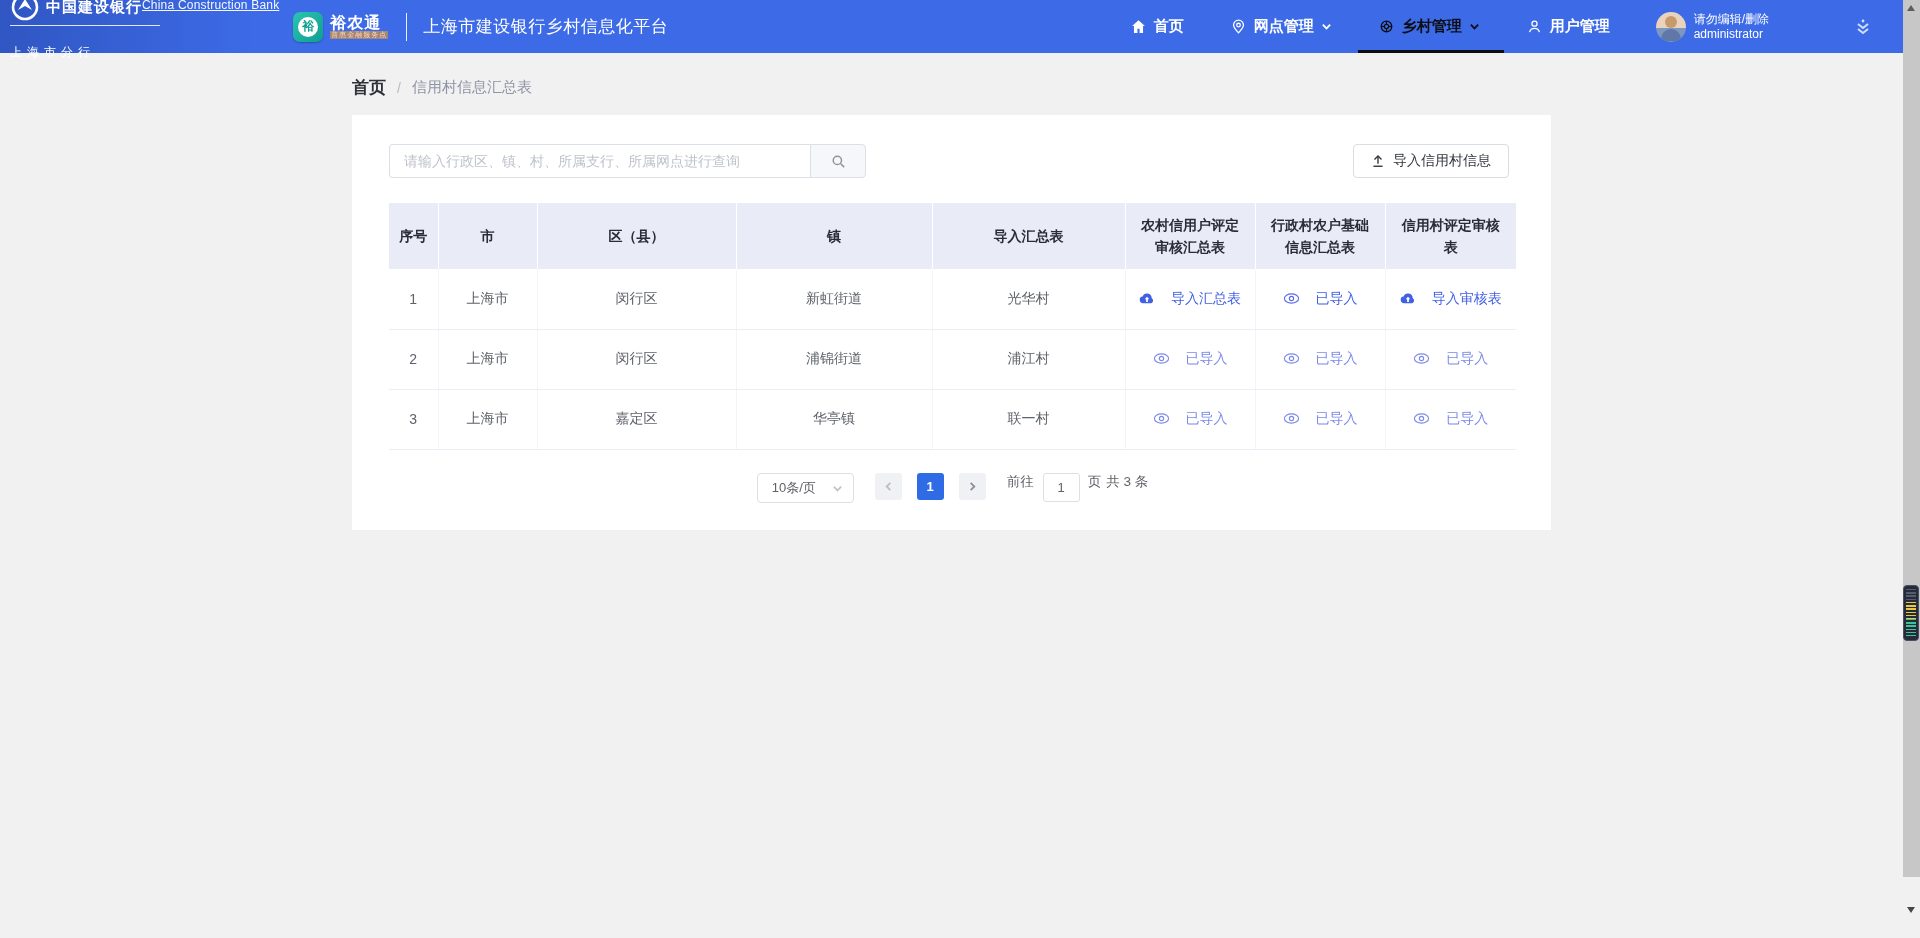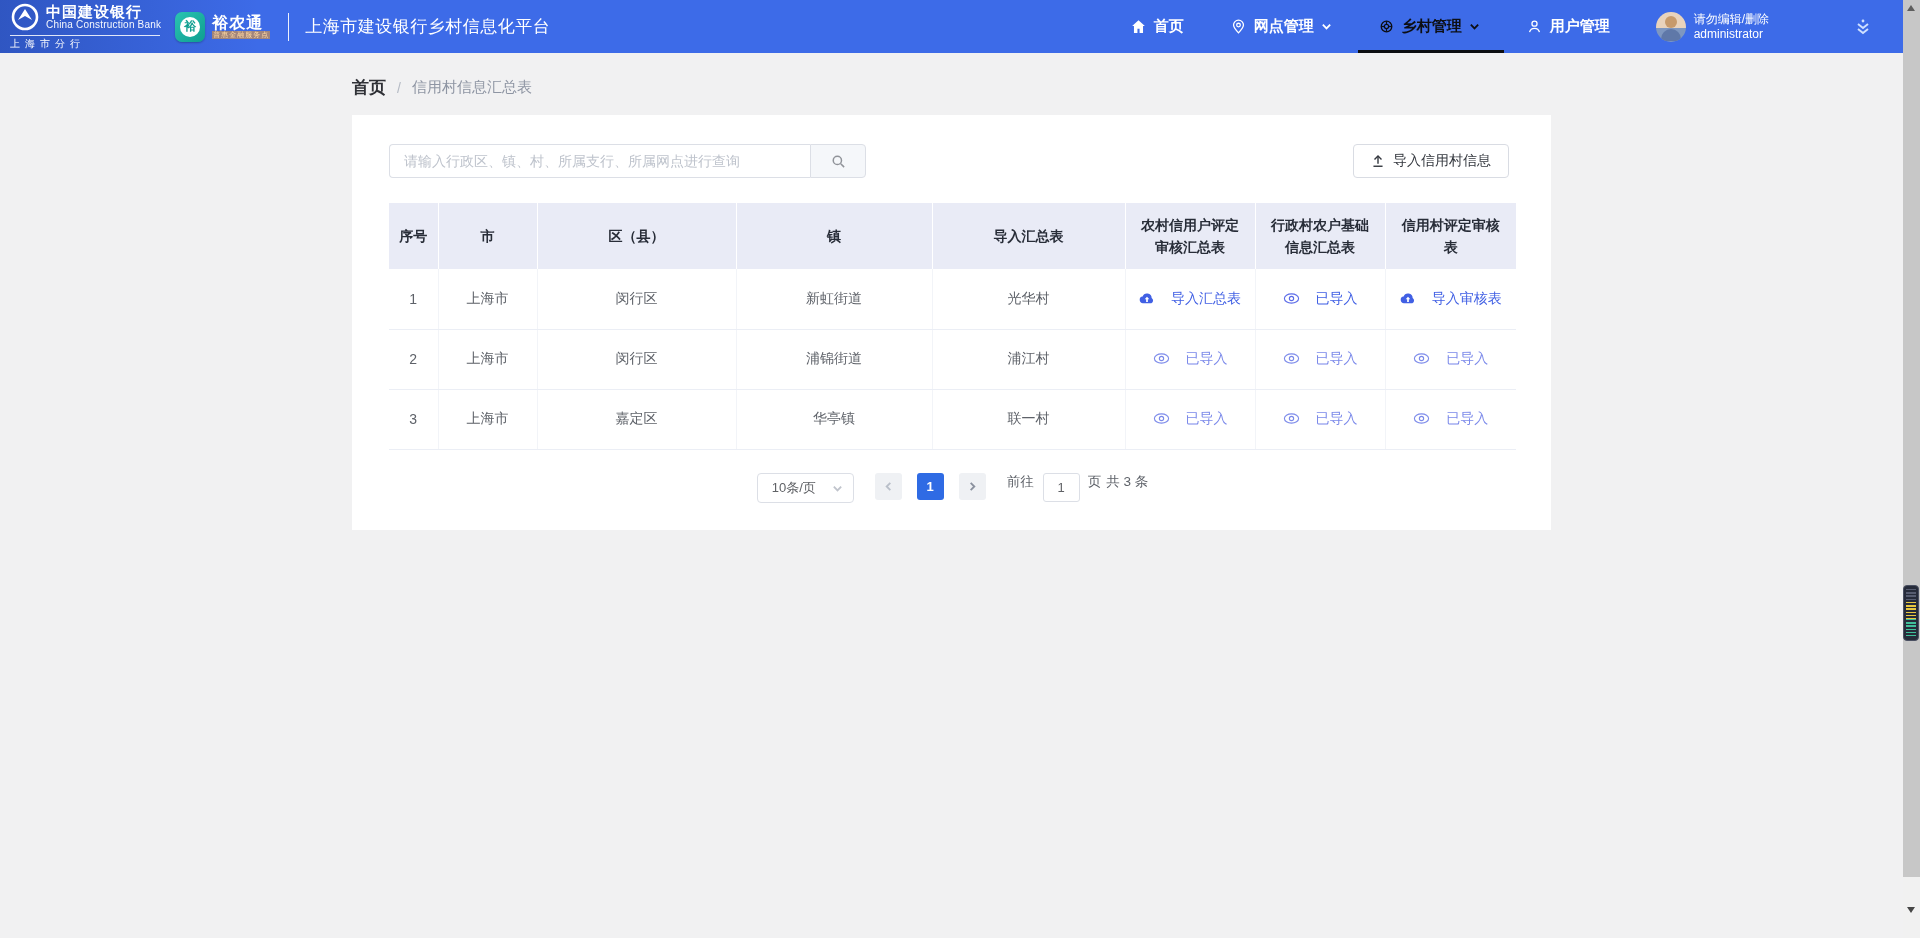--- a/index.html
+++ b/index.html
@@ -5,24 +5,24 @@
   * { margin:0; padding:0; box-sizing:border-box; }
   html,body { width:1920px; height:938px; overflow:hidden; }
   body { font-family:"Liberation Sans","DejaVu Sans",sans-serif; background:#F1F1F2; position:relative; }
 
   
   .header { position:absolute; left:0; top:0; width:1903px; height:53px; background:#3D6BE8; display:flex; align-items:center; z-index:5; }
   .header::before { content:""; position:absolute; left:0; top:0; width:260px; height:53px; background:linear-gradient(90deg, rgba(12,32,96,.28), rgba(12,32,96,0)); pointer-events:none; }
   .brand { display:flex; align-items:center; position:relative; padding-left:10px; }
   .ccb { display:flex; flex-direction:column; color:#fff; }
   .ccb-top { display:flex; align-items:center; gap:6px; }
-  .ccb-names { display:flex; flex-direction:column; line-height:1.05; }
+  .ccb-names { display:flex; flex-direction:row; line-height:1.05; }
   .ccb-cn { font-size:15px; font-weight:bold; letter-spacing:1px; }
-  .ccb-en { font-size:10px; letter-spacing:.2px; opacity:.95; }
-  .ccb-branch { font-size:10px; letter-spacing:5px; border-top:1px solid rgba(255,255,255,.85); margin-top:3px; padding-top:1px; width:150px; }
+  .ccb-en { font-size:12px; letter-spacing:.2px; opacity:.95;text-decoration:underline; }
+  .ccb-branch { font-size:12px; letter-spacing:5px; border-top:1px solid rgba(255,255,255,.85); margin-top:3px; padding-top:18px; width:150px; }
   .app { display:flex; align-items:center; gap:7px; margin-left:14px; }
   .app-icon { width:30px; height:30px; border-radius:7px; background:linear-gradient(135deg,#2BC4B2,#0E9E90); display:flex; align-items:center; justify-content:center; box-shadow:0 1px 2px rgba(0,0,0,.25); }
   .app-icon-inner { width:20px; height:20px; border-radius:50%; background:#fff; color:#0E9E90; font-size:12px; font-weight:bold; display:flex; align-items:center; justify-content:center; }
   .app-names { display:flex; flex-direction:column; line-height:1.1; }
   .app-name { color:#fff; font-size:16px; font-weight:bold; letter-spacing:1px; }
   .app-tagline { font-size:7px; color:#FFD9A0; background:rgba(245,154,35,.55); padding:0 1px; letter-spacing:1px; width:max-content; }
   .brand-divider { width:1px; height:28px; background:rgba(255,255,255,.9); margin:0 16px 0 18px; }
   .platform-title { color:#fff; font-size:17px; font-weight:normal; letter-spacing:.5px; }
 
   .nav { margin-left:auto; display:flex; align-items:center; gap:46px; padding-right:30px; }

